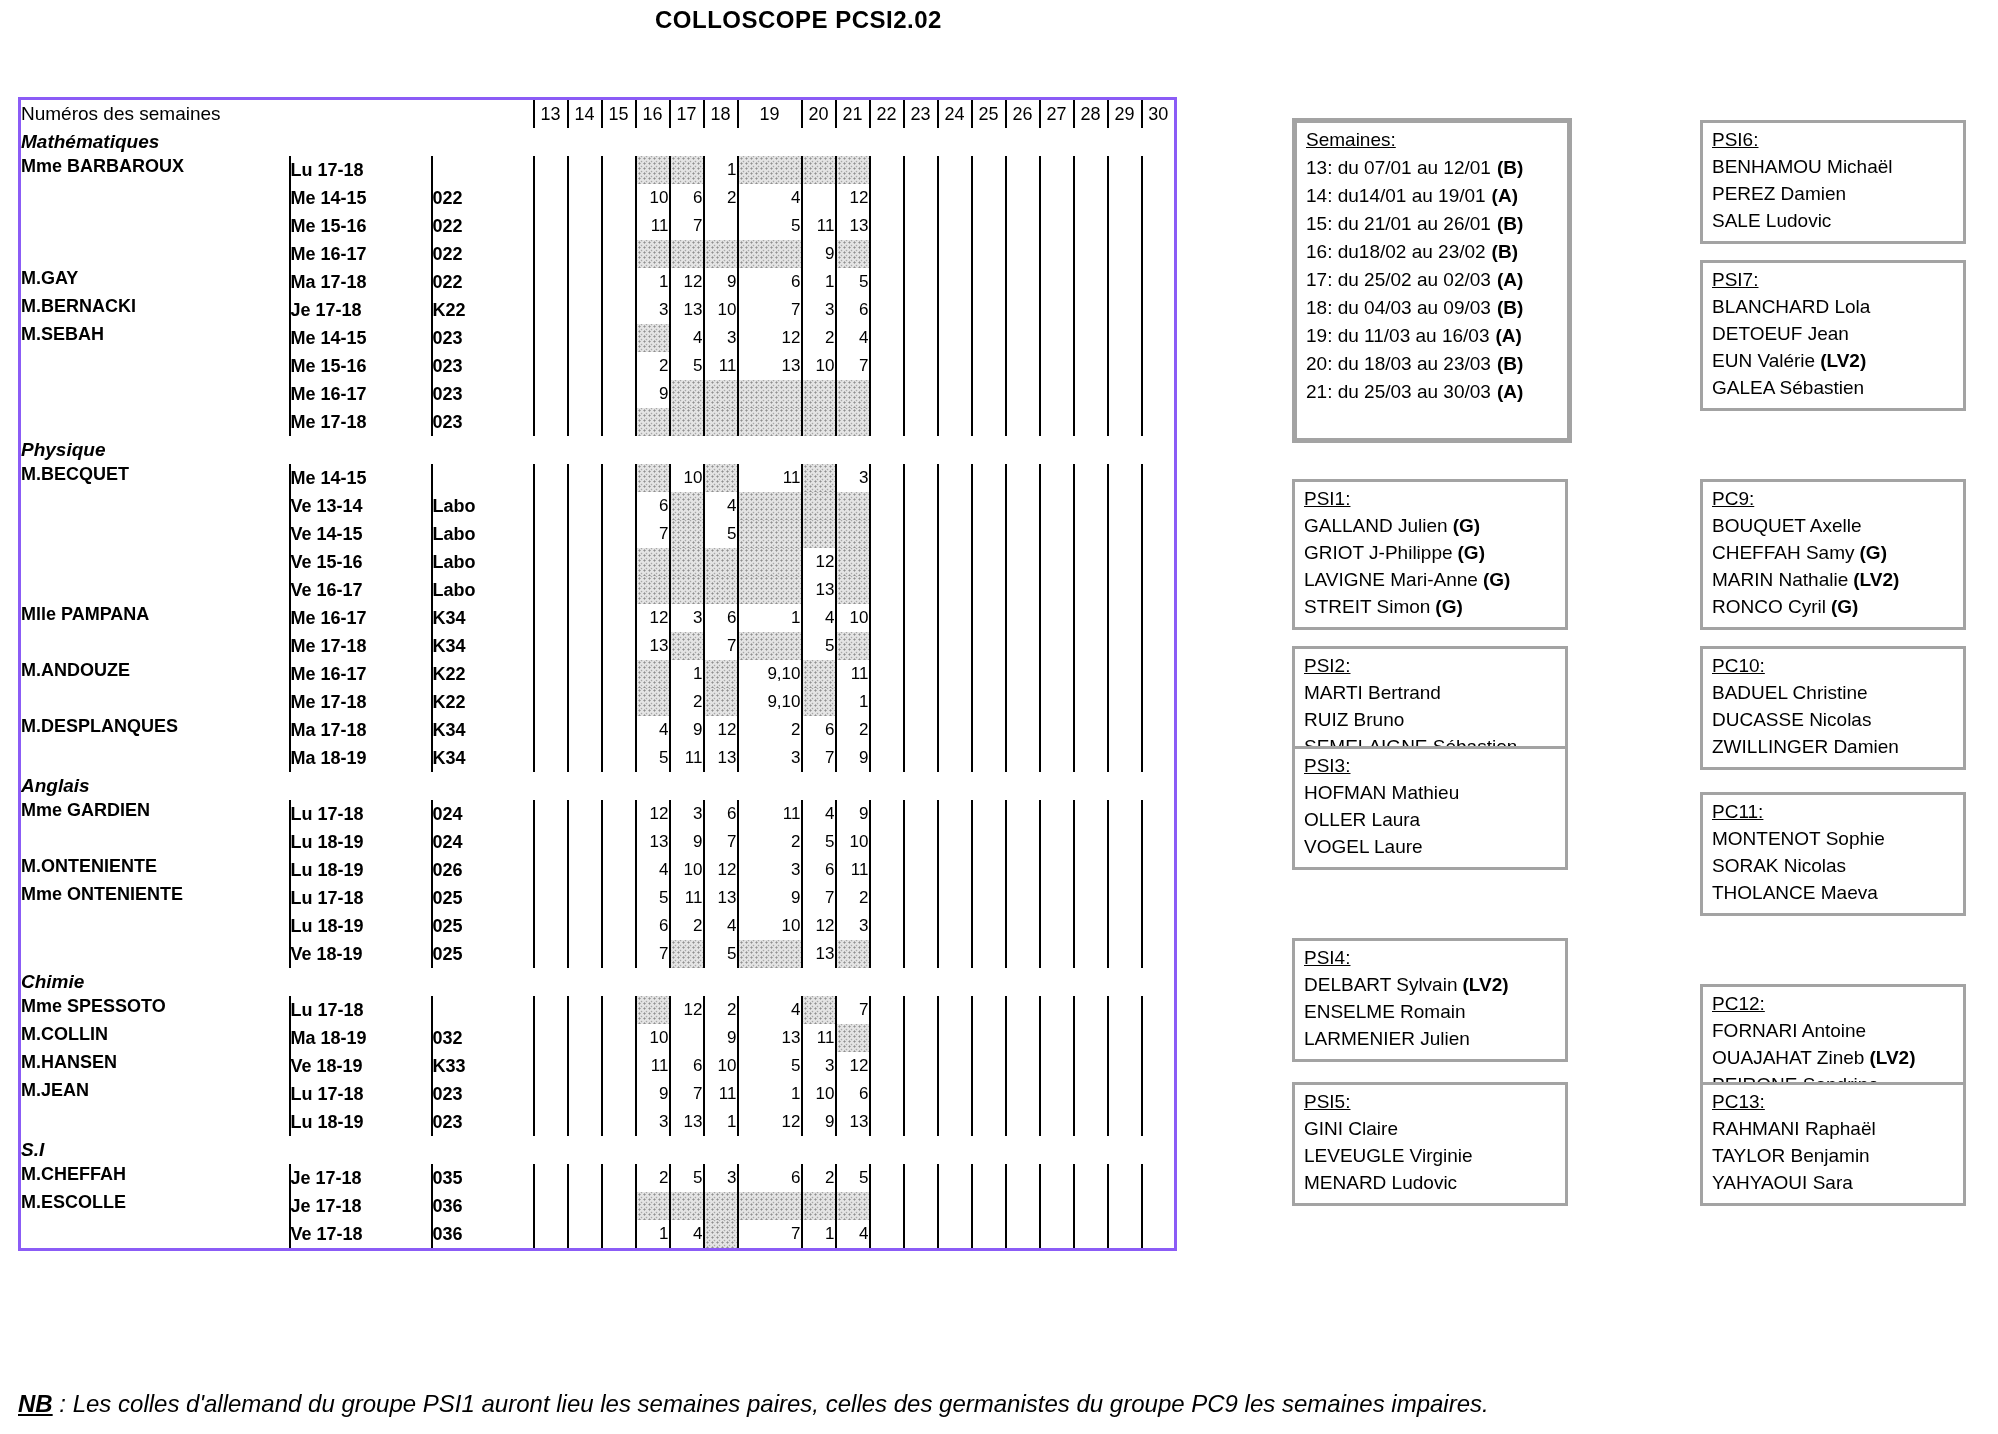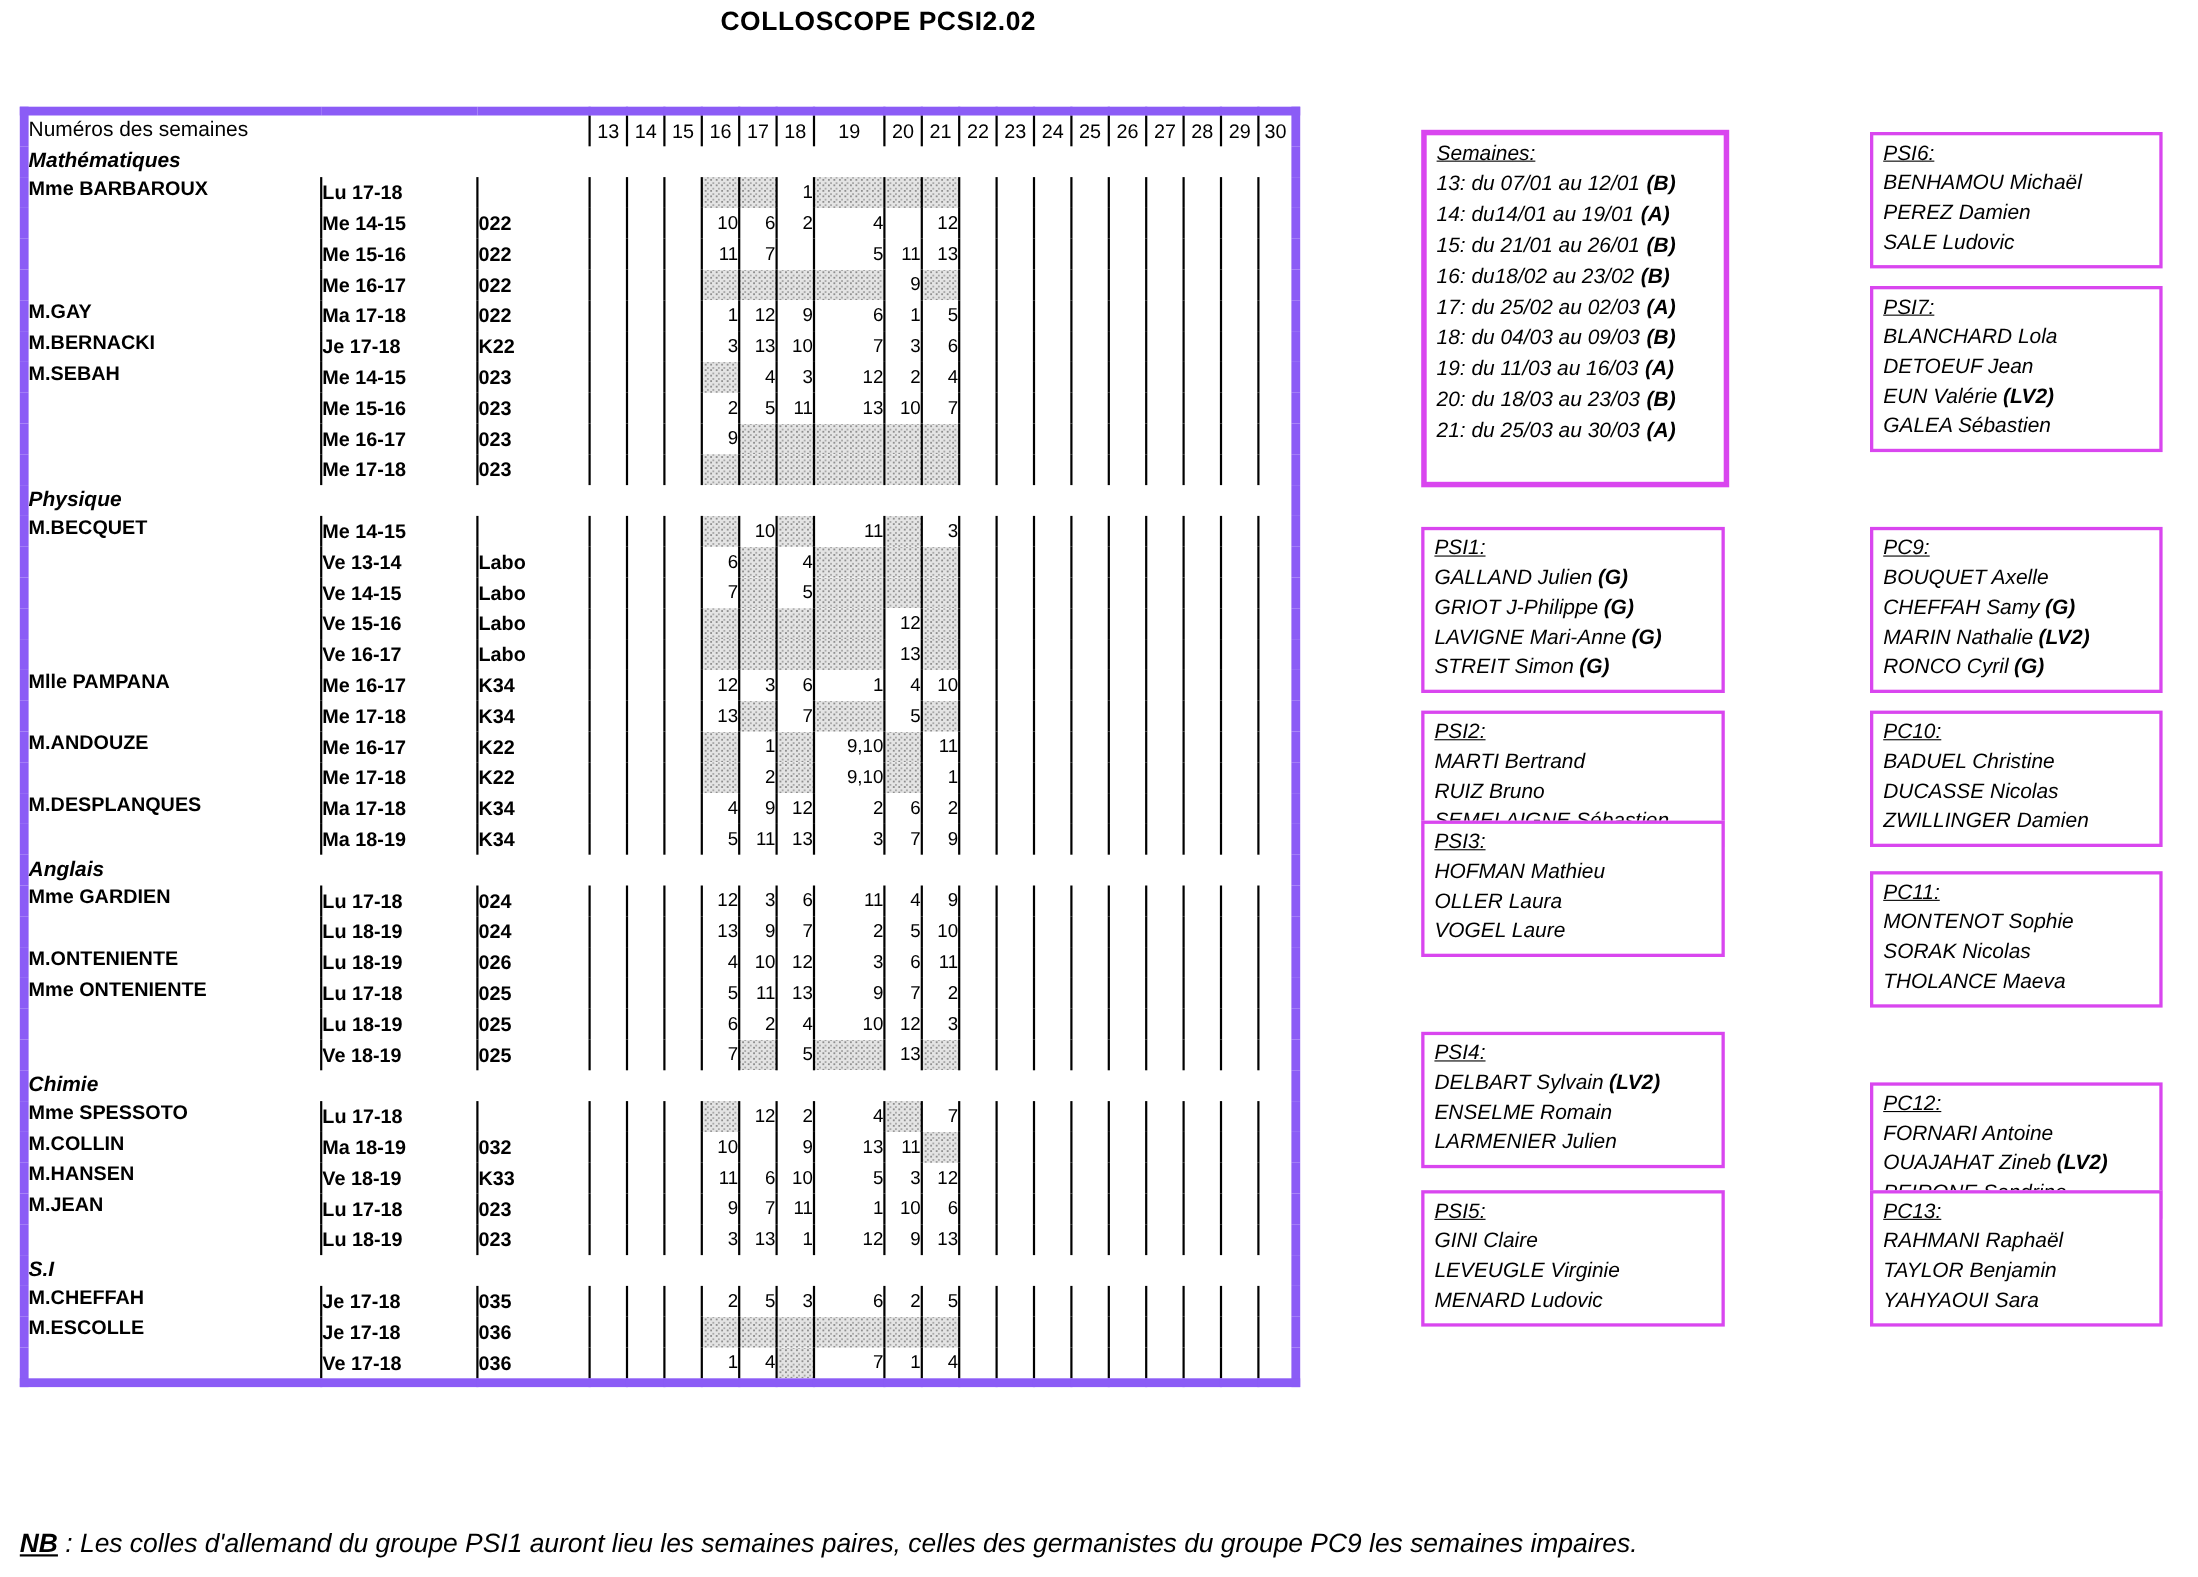--- a/index.html
+++ b/index.html
@@ -5,21 +5,21 @@
   html,body{margin:0;padding:0;}
   body{
     width:1998px;height:1434px;position:relative;background:#ffffff;color:#000;
     font-family:"Liberation Sans","DejaVu Sans",sans-serif;overflow:hidden;
   }
   .page-title{
     position:absolute;left:655px;top:6px;font-size:24px;font-weight:bold;letter-spacing:.5px;
   }
   
   #table-mount{position:absolute;left:18px;top:97px;}
-  #table-mount table{border-collapse:collapse;table-layout:fixed;border:8px solid #8b5cf6;}
+  #table-mount table{border-collapse:collapse;table-layout:fixed;border:3px solid #8b5cf6;}
   #table-mount td{
     padding:0;overflow:hidden;white-space:nowrap;height:28px;
     border-left:2px solid #000;border-right:2px solid #000;border-top:0;border-bottom:0;
   }
   tr.r-hdr td{border-bottom:4px solid #000;}
   tr.r-section td{border-top:4px solid #000;border-bottom:4px solid #000;}
   tr.r-gstart td{border-top:3px solid #000;}
   tr.r-gcont td{border-top:1px solid #000;}
   td.corner{font-size:19px;padding-left:5px;border-right:3px solid #000;}
   td.wkh{font-size:18px;text-align:center;}
@@ -28,22 +28,22 @@
   td.time{font-weight:bold;font-size:18px;padding:0 5px;margin-left:24px;}
   td.room{font-weight:bold;font-size:18px;border-right:3px solid #000;}
   td.wk{font-size:17px;text-align:right;padding-right:3px;}
   td.sh{
     background-color:#e4e4e4;
     background-image:radial-gradient(circle,#8f8f8f .9px,rgba(0,0,0,0) 1.15px),
                      radial-gradient(circle,#a8a8a8 .8px,rgba(0,0,0,0) 1.05px);
     background-size:5px 5px,5px 5px;background-position:0 0,2px 3px;
   }
   
-  .gbox{position:absolute;border:3px solid #d946ef;background:#fff;padding:3px 9px 7px 9px;
-        font-size:19px;line-height:27px;font-style:italic;}
+  .gbox{position:absolute;border:3px solid #a3a3a3;background:#fff;padding:3px 9px 7px 9px;
+        font-size:19px;line-height:27px;}
   .gbox-title{text-decoration:underline;}
   .gbox .tag{font-weight:bold;margin-left:5px;}
   #box-semaines{border-width:5px;line-height:28px;padding-bottom:32px;}
   #box-semaines .tag{margin-left:6px;}
   #box-semaines,#box-psi1,#box-psi2,#box-psi3,#box-psi4,#box-psi5{left:1292px;width:252px;}
   #box-psi6,#box-psi7,#box-pc9,#box-pc10,#box-pc11,#box-pc12,#box-pc13{left:1700px;width:242px;}
   #box-semaines{top:118px;}
   #box-psi1{top:479px;} #box-psi2{top:646px;} #box-psi3{top:746px;}
   #box-psi4{top:938px;} #box-psi5{top:1082px;}
   #box-psi6{top:120px;} #box-psi7{top:260px;}

